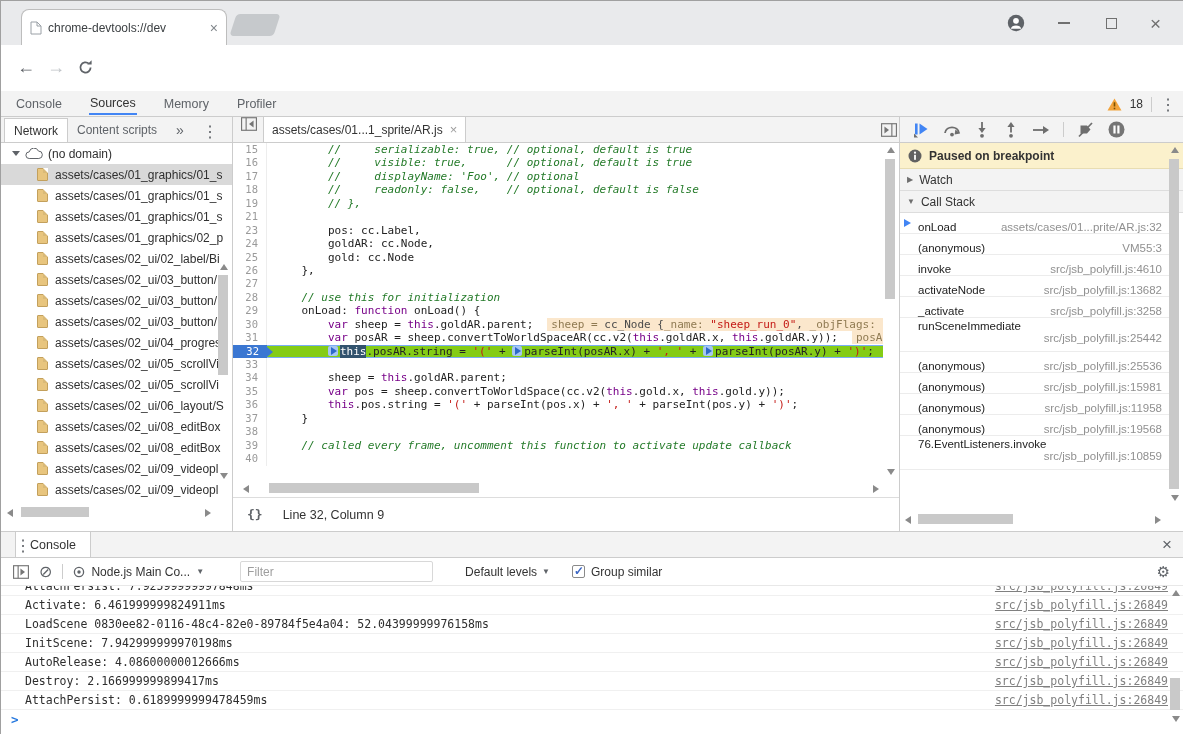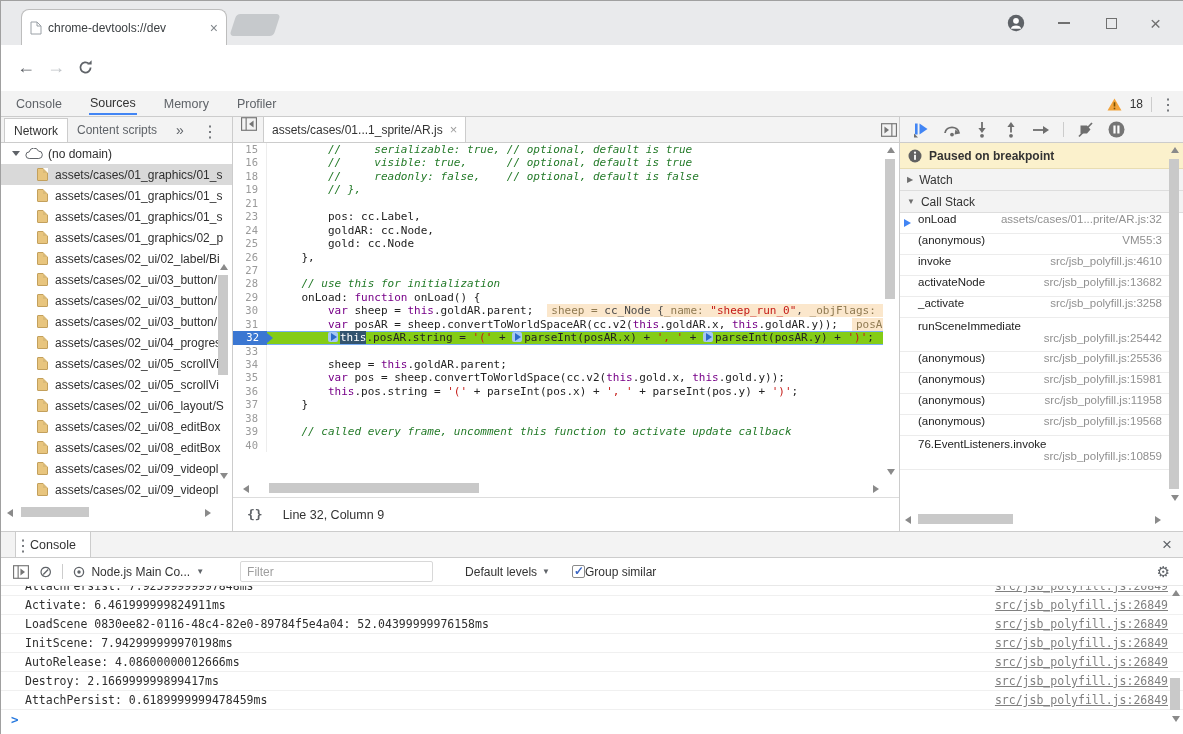--- a/index.html
+++ b/index.html
@@ -87,21 +87,21 @@
   .rightpanel{position:absolute;left:898px;top:116px;width:285px;height:414px;border-left:1px solid #ccc;background:#fff;}
   .dbg-toolbar{position:absolute;left:0;top:0;width:100%;height:26px;background:#f3f3f3;border-bottom:1px solid #ccc;
     display:flex;align-items:center;gap:13px;padding-left:13px;}
   .banner{position:absolute;left:0;top:26px;width:100%;height:26px;background:#fbf1cc;border-bottom:1px solid #e8ddb2;
     display:flex;align-items:center;gap:7px;padding-left:8px;}
   .banner-text{font-size:12px;font-weight:bold;color:#333;}
   .section-head{position:absolute;left:0;width:100%;height:22px;background:#f3f3f3;border-bottom:1px solid #ddd;
     display:flex;align-items:center;gap:6px;padding-left:7px;font-size:12px;color:#333;}
   .tri-glyph{font-size:8px;color:#6e6e6e;}
   .frames{position:absolute;left:0;top:96px;width:272px;}
-  .frame{display:flex;align-items:flex-start;height:21px;border-bottom:1px solid #ececec;padding:0 10px 0 18px;font-size:11.5px;position:relative;}
+  .frame{display:flex;align-items:flex-end;height:21px;border-bottom:1px solid #ececec;padding:0 10px 0 18px;font-size:11.5px;position:relative;}
   .fname{color:#222;white-space:nowrap;}
   .floc{margin-left:auto;color:#909090;white-space:nowrap;}
   .frame.wrap{display:block;height:34px;padding-top:2px;}
   .frame.wrap .floc{display:block;text-align:right;margin:0;}
   .cur-arrow{position:absolute;left:4px;top:6px;width:0;height:0;border-top:4.5px solid transparent;border-bottom:4.5px solid transparent;border-left:7px solid #4285f4;}
 
   
   .consoledrawer{position:absolute;left:0;top:530px;width:100%;height:204px;background:#fff;border-top:1px solid #ccc;}
   .con-head{position:absolute;left:0;top:0;width:100%;height:26px;background:#f3f3f3;border-bottom:1px solid #ccc;display:flex;align-items:flex-end;}
   .con-tab{height:25px;background:#fff;border:1px solid #ccc;border-top:none;border-bottom:none;display:flex;align-items:center;
@@ -316,20 +316,24 @@
     <div class="codewrap" id="code-rows">
         <div class="crow">
           <div class="gut">15</div>
           <div class="cl"><span class="tk-c">        //     serializable: true, // optional, default is true</span></div>
         </div>
         <div class="crow">
           <div class="gut">16</div>
           <div class="cl"><span class="tk-c">        //     visible: true,      // optional, default is true</span></div>
         </div>
         <div class="crow">
+          <div class="gut">17</div>
+          <div class="cl"><span class="tk-c">        //     displayName: 'Foo', // optional</span></div>
+        </div>
+        <div class="crow">
           <div class="gut">18</div>
           <div class="cl"><span class="tk-c">        //     readonly: false,    // optional, default is false</span></div>
         </div>
         <div class="crow">
           <div class="gut">19</div>
           <div class="cl"><span class="tk-c">        // },</span></div>
         </div>
         <div class="crow">
           <div class="gut">21</div>
           <div class="cl"></div>
@@ -546,21 +550,21 @@
             <circle cx="6" cy="6" r="1.7" fill="#5f6368"></circle>
           </svg>
         <span class="ctx-label">Node.js Main Co...</span>
         <span class="dd-arrow">▼</span>
       </span>
       <input class="filter-input" style="margin-left: 26px;" placeholder="Filter">
       <span style="display:flex;align-items:center;gap:5px;margin-left:22px;">
         <span class="ctx-label">Default levels</span>
         <span class="dd-arrow">▼</span>
       </span>
-      <span style="display:flex;align-items:center;margin-left:12px;">
+      <span style="display:flex;align-items:center;gap:6px;margin-left:12px;">
         <span class="chk"></span>
         <span class="ctx-label">Group similar</span>
       </span>
       <span class="abs" style="right:14px;font-size:15px;color:#5f6368;">⚙</span>
     </div>
     <div class="cmessages" id="cmessages">
         <div class="cmsg clipped">
           <span class="ctext">AttachPersist: 7.92599999997848ms</span>
           <a class="clink">src/jsb_polyfill.js:26849</a>
         </div>

